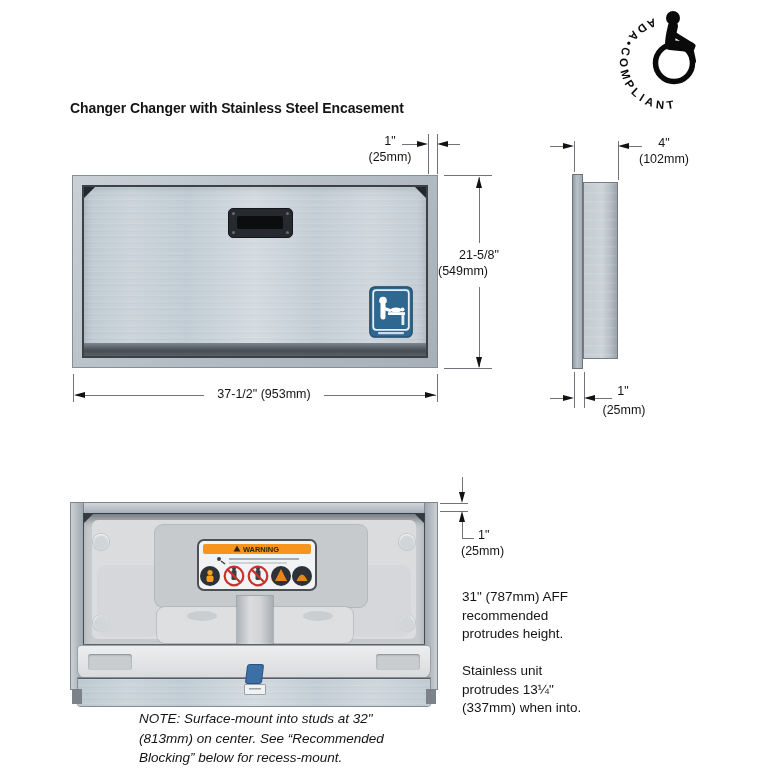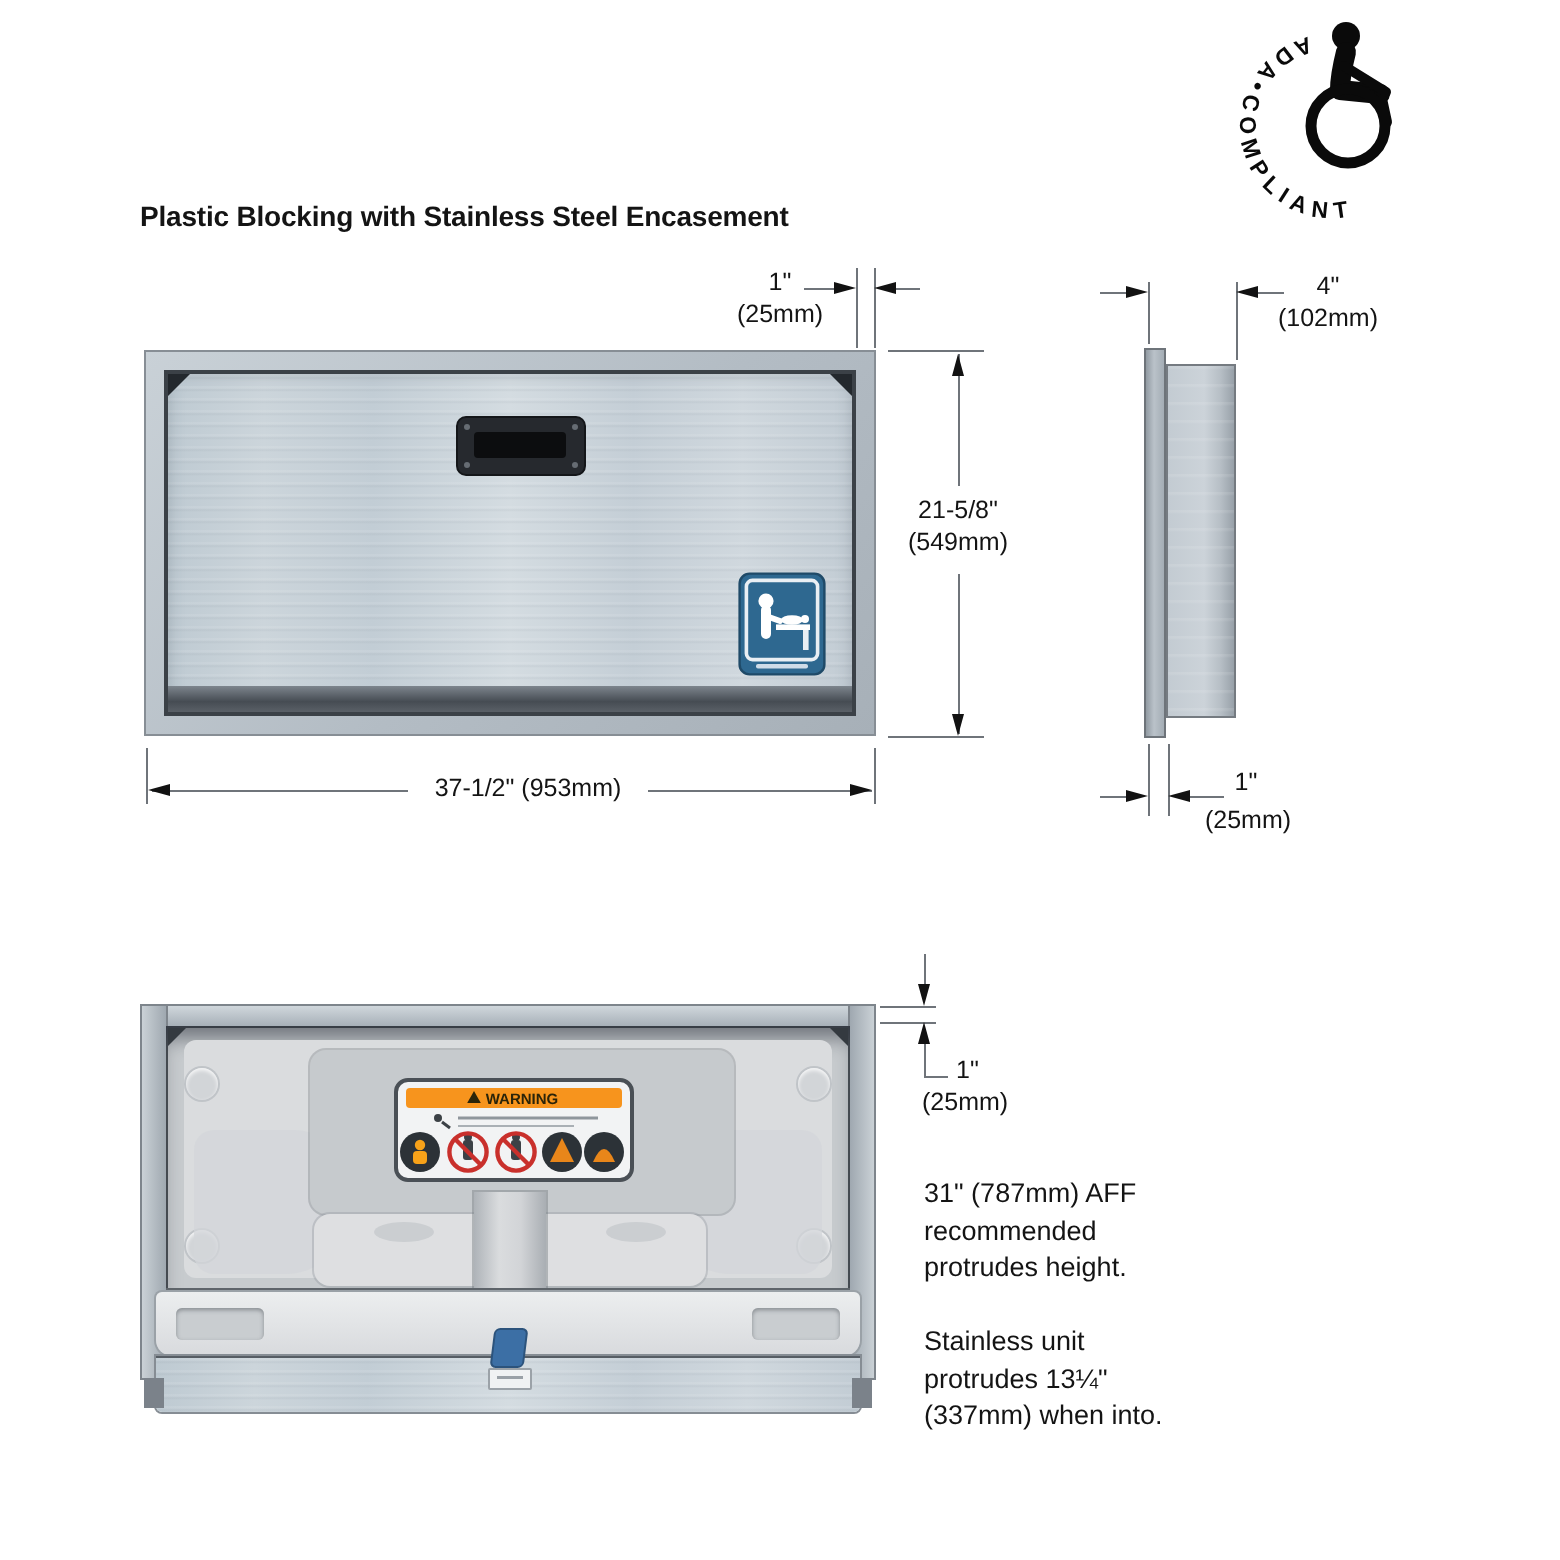--- a/index.html
+++ b/index.html
@@ -38,21 +38,21 @@
     </text>
     <g stroke="#0a0a0a" fill="none" stroke-linecap="round" stroke-linejoin="round">
       <circle cx="65" cy="16" r="7" fill="#0a0a0a" stroke="none"></circle>
       <path d="M65,24 C63,32 62,38 62,43 L82,45" stroke-width="10"></path>
       <path d="M82,45 L85,59" stroke-width="6"></path>
       <path d="M64,31 L85,44" stroke-width="5"></path>
       <circle cx="66" cy="61" r="18.5" stroke-width="5.5"></circle>
     </g>
   </svg>
 
-  <div class="title">Plastic Blocking with Stainless Steel Encasement</div>
+  <div class="title">Changer Changer with Stainless Steel Encasement</div>
 
   <div style="position:absolute;left:72px;top:175px;width:366px;height:193px;box-sizing:border-box;
               border:1px solid #878e95;background:linear-gradient(135deg,#c9d1d7 0%,#b3bcc4 55%,#a7b0b8 100%)">
     <div class="brushed" style="position:absolute;left:9px;top:9px;width:346px;height:173px;box-sizing:border-box;
                 border:2px solid #3b4147;box-shadow:inset 0 0 8px rgba(70,80,92,.25)">
       <div style="position:absolute;left:0;top:0;width:0;height:0;border-top:11px solid #23282d;border-right:11px solid transparent"></div>
       <div style="position:absolute;right:0;top:0;width:0;height:0;border-top:11px solid #23282d;border-left:11px solid transparent"></div>
       <div style="position:absolute;left:144px;top:21px;width:63px;height:28px;background:#26292e;
                   border:1px solid #141619;border-radius:5px">
         <div style="position:absolute;left:8px;top:7px;width:46px;height:13px;background:#0c0d0f;border-radius:2px"></div>
@@ -87,21 +87,21 @@
   <div class="ah l" style="left:437px;top:140.5px"></div>
   <div class="hl" style="left:448px;top:144px;width:12px"></div>
 
   <div class="hl" style="left:444px;top:175px;width:48px"></div>
   <div class="hl" style="left:444px;top:368px;width:48px"></div>
   <div class="vl" style="left:479px;top:177px;height:66px"></div>
   <div class="vl" style="left:479px;top:287px;height:80px"></div>
   <div class="ah u" style="left:475.5px;top:177px"></div>
   <div class="ah d" style="left:475.5px;top:357px"></div>
   <div class="t ctr" style="left:444px;top:248px;width:70px">21-5/8"</div>
-  <div class="t ctr" style="left:444px;top:264px;width:70px">(549mm)</div>
+  <div class="t ctr" style="left:428px;top:264px;width:70px">(549mm)</div>
 
   <div class="vl" style="left:73px;top:374px;height:28px"></div>
   <div class="vl" style="left:437px;top:374px;height:28px"></div>
   <div class="hl" style="left:76px;top:395px;width:128px"></div>
   <div class="hl" style="left:324px;top:395px;width:112px"></div>
   <div class="ah l" style="left:74px;top:391.5px"></div>
   <div class="ah r" style="left:425px;top:391.5px"></div>
   <div class="t ctr" style="left:204px;top:387px;width:120px">37-1/2" (953mm)</div>
 
   <div style="position:absolute;left:572px;top:174px;width:11px;height:195px;box-sizing:border-box;
@@ -216,14 +216,19 @@
     <div>31" (787mm) AFF</div>
     <div>recommended</div>
     <div>protrudes height.</div>
   </div>
   <div class="ann" style="left:462px;top:662px">
     <div>Stainless unit</div>
     <div>protrudes 13¼"</div>
     <div>(337mm) when into.</div>
   </div>
 
+  <div class="note" style="left:139px;top:709px">
+    <div>NOTE: Surface-mount into studs at 32"</div>
+    <div>(813mm) on center. See “Recommended</div>
+    <div>Blocking” below for recess-mount.</div>
+  </div>
 
 </div>
 
 </body></html>

